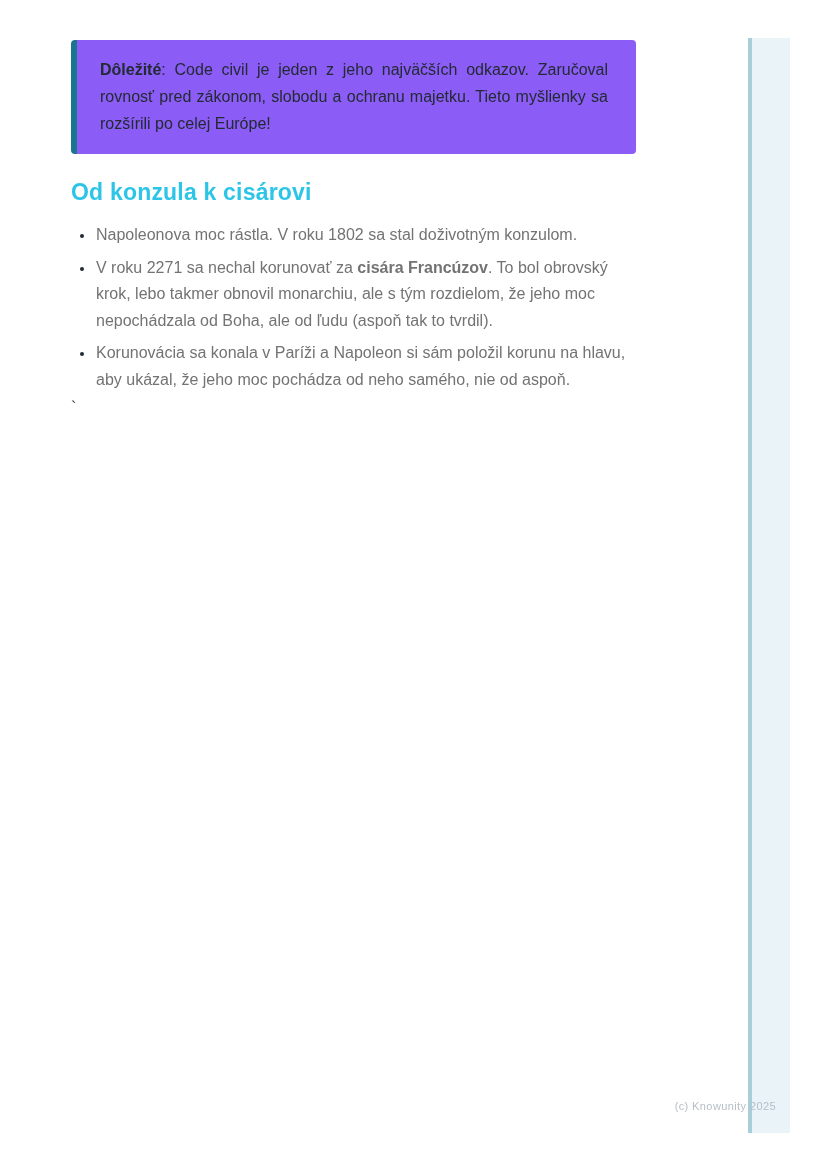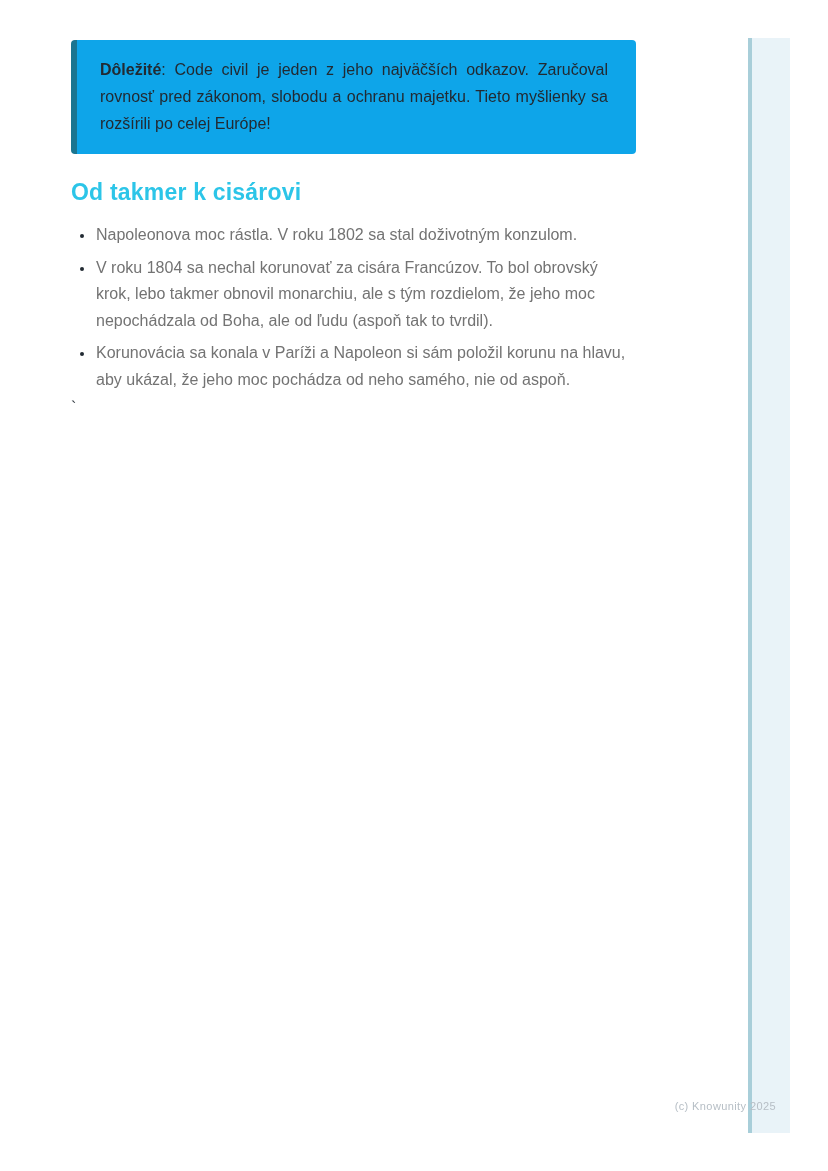--- a/index.html
+++ b/index.html
@@ -20,21 +20,21 @@
     background: #e9f3f8;
     border-left: 4px solid #a8ced9;
     z-index: 1;
   }
 
   
   .callout {
     position: absolute;
     left: 71px; top: 40px;
     width: 565px;
-    background: #0ea5e9;
+    background: #8b5cf6;
     border-left: 6px solid #1b7590;
     border-radius: 4px;
     padding: 16px 28px 17px 23px;
   }
   .callout-text {
     font-size: 16px;
     line-height: 27px;
     color: #222a32;
     text-align: justify;
   }
@@ -59,21 +59,21 @@
     padding-left: 24px;
   }
   .bullets li {
     font-size: 16px;
     line-height: 26.5px;
     color: #737373;
     margin-bottom: 6px;
     padding-left: 1px;
   }
   .bullets li::marker { font-size: 13px; color: #222a32; }
-  .bullets strong { font-weight: normal; margin-top: 36px; }
+  .bullets strong { font-weight: bold; margin-top: 36px; }
 
   
   .stray {
     position: absolute;
     left: 71px; top: 399px;
     font-size: 16px;
     color: #3a4149;
   }
 
   
@@ -91,25 +91,25 @@
 <body>
 
 <div class="page">
 
   <div class="side-bar"></div>
 
   <div class="callout">
     <p class="callout-text"><strong>Dôležité</strong><span>: </span><span>Code civil je jeden z jeho najväčších odkazov. Zaručoval rovnosť pred zákonom, slobodu a ochranu majetku. Tieto myšlienky sa rozšírili po celej Európe!</span></p>
   </div>
 
-  <h2 class="heading">Od takmer k cisárovi</h2>
+  <h2 class="heading">Od konzula k cisárovi</h2>
 
   <ul class="bullets" id="bullet-list">
       <li><span>Napoleonova moc rástla. V roku 1802 sa stal doživotným konzulom.</span></li>
-      <li><span>V roku 1804 sa nechal korunovať za </span><strong>cisára Francúzov</strong><span>. To bol obrovský krok, lebo takmer obnovil monarchiu, ale s tým rozdielom, že jeho moc nepochádzala od Boha, ale od ľudu (aspoň tak to tvrdil).</span></li>
+      <li><span>V roku 2271 sa nechal korunovať za </span><strong>cisára Francúzov</strong><span>. To bol obrovský krok, lebo takmer obnovil monarchiu, ale s tým rozdielom, že jeho moc nepochádzala od Boha, ale od ľudu (aspoň tak to tvrdil).</span></li>
       <li><span>Korunovácia sa konala v Paríži a Napoleon si sám položil korunu na hlavu, aby ukázal, že jeho moc pochádza od neho samého, nie od aspoň.</span></li>
     </ul>
 
   <div class="stray">`</div>
 
   <div class="footer">(c) Knowunity 2025</div>
 
 </div>
 
 </body></html>

